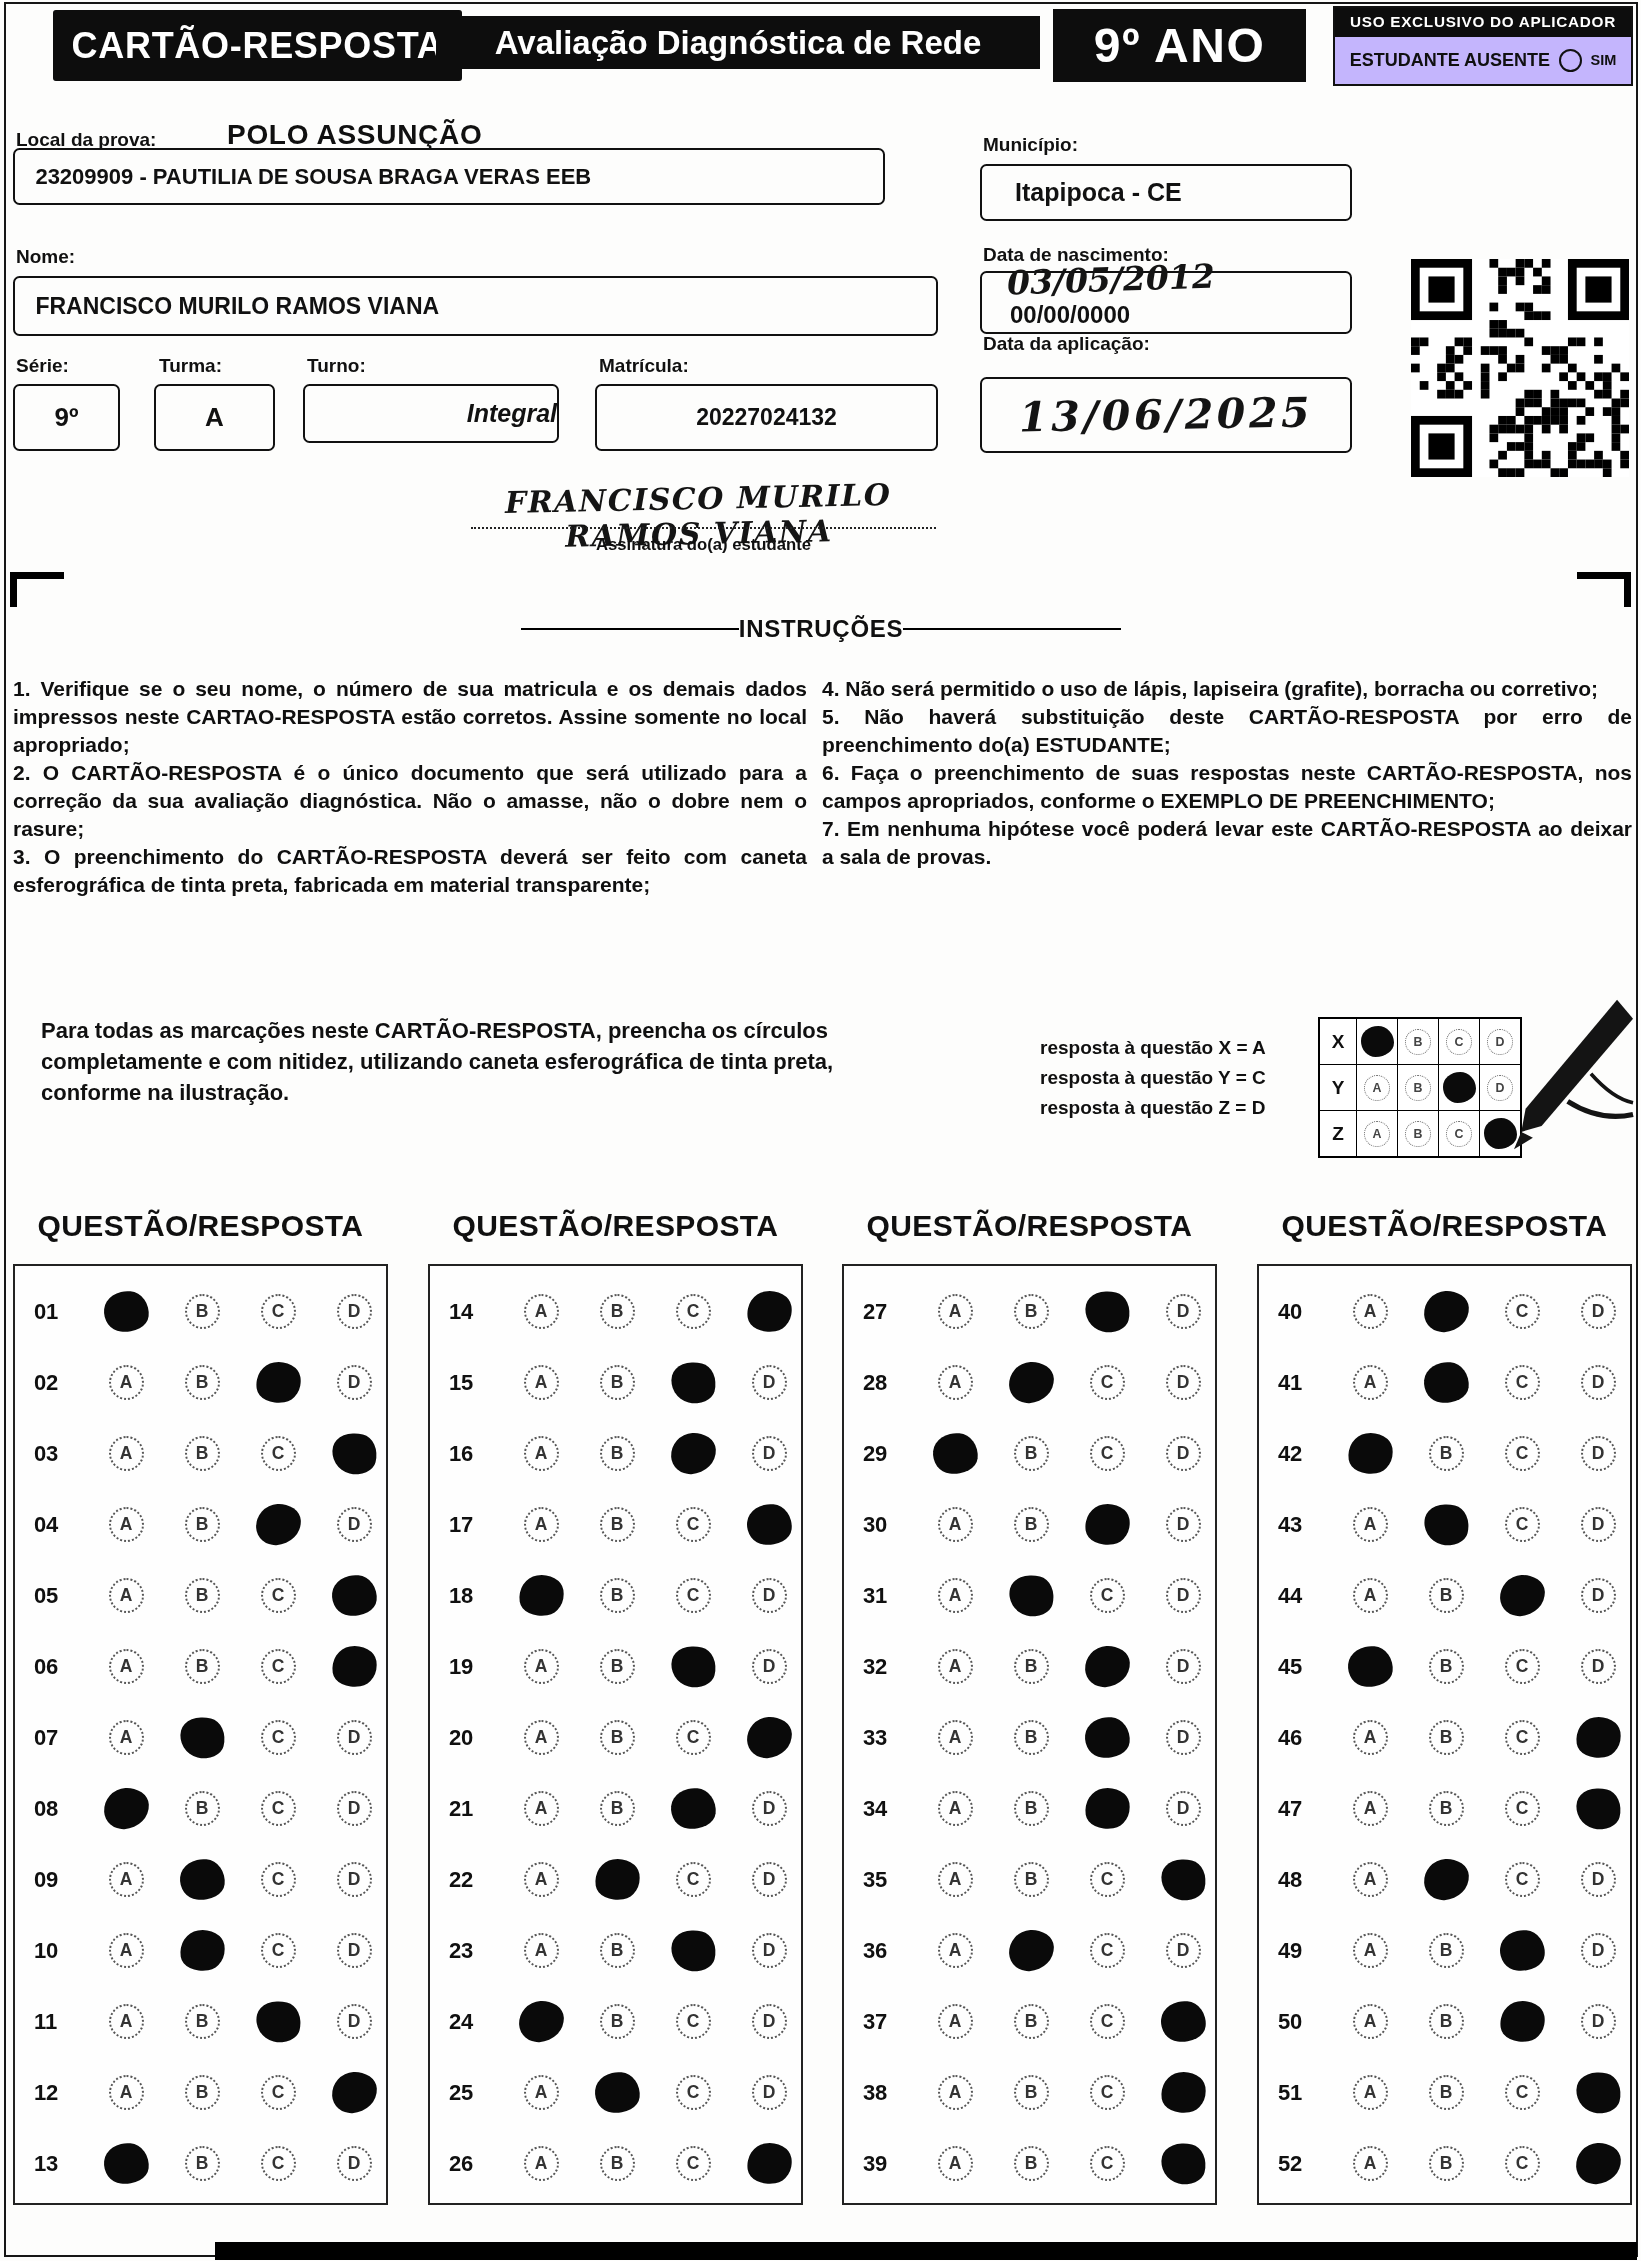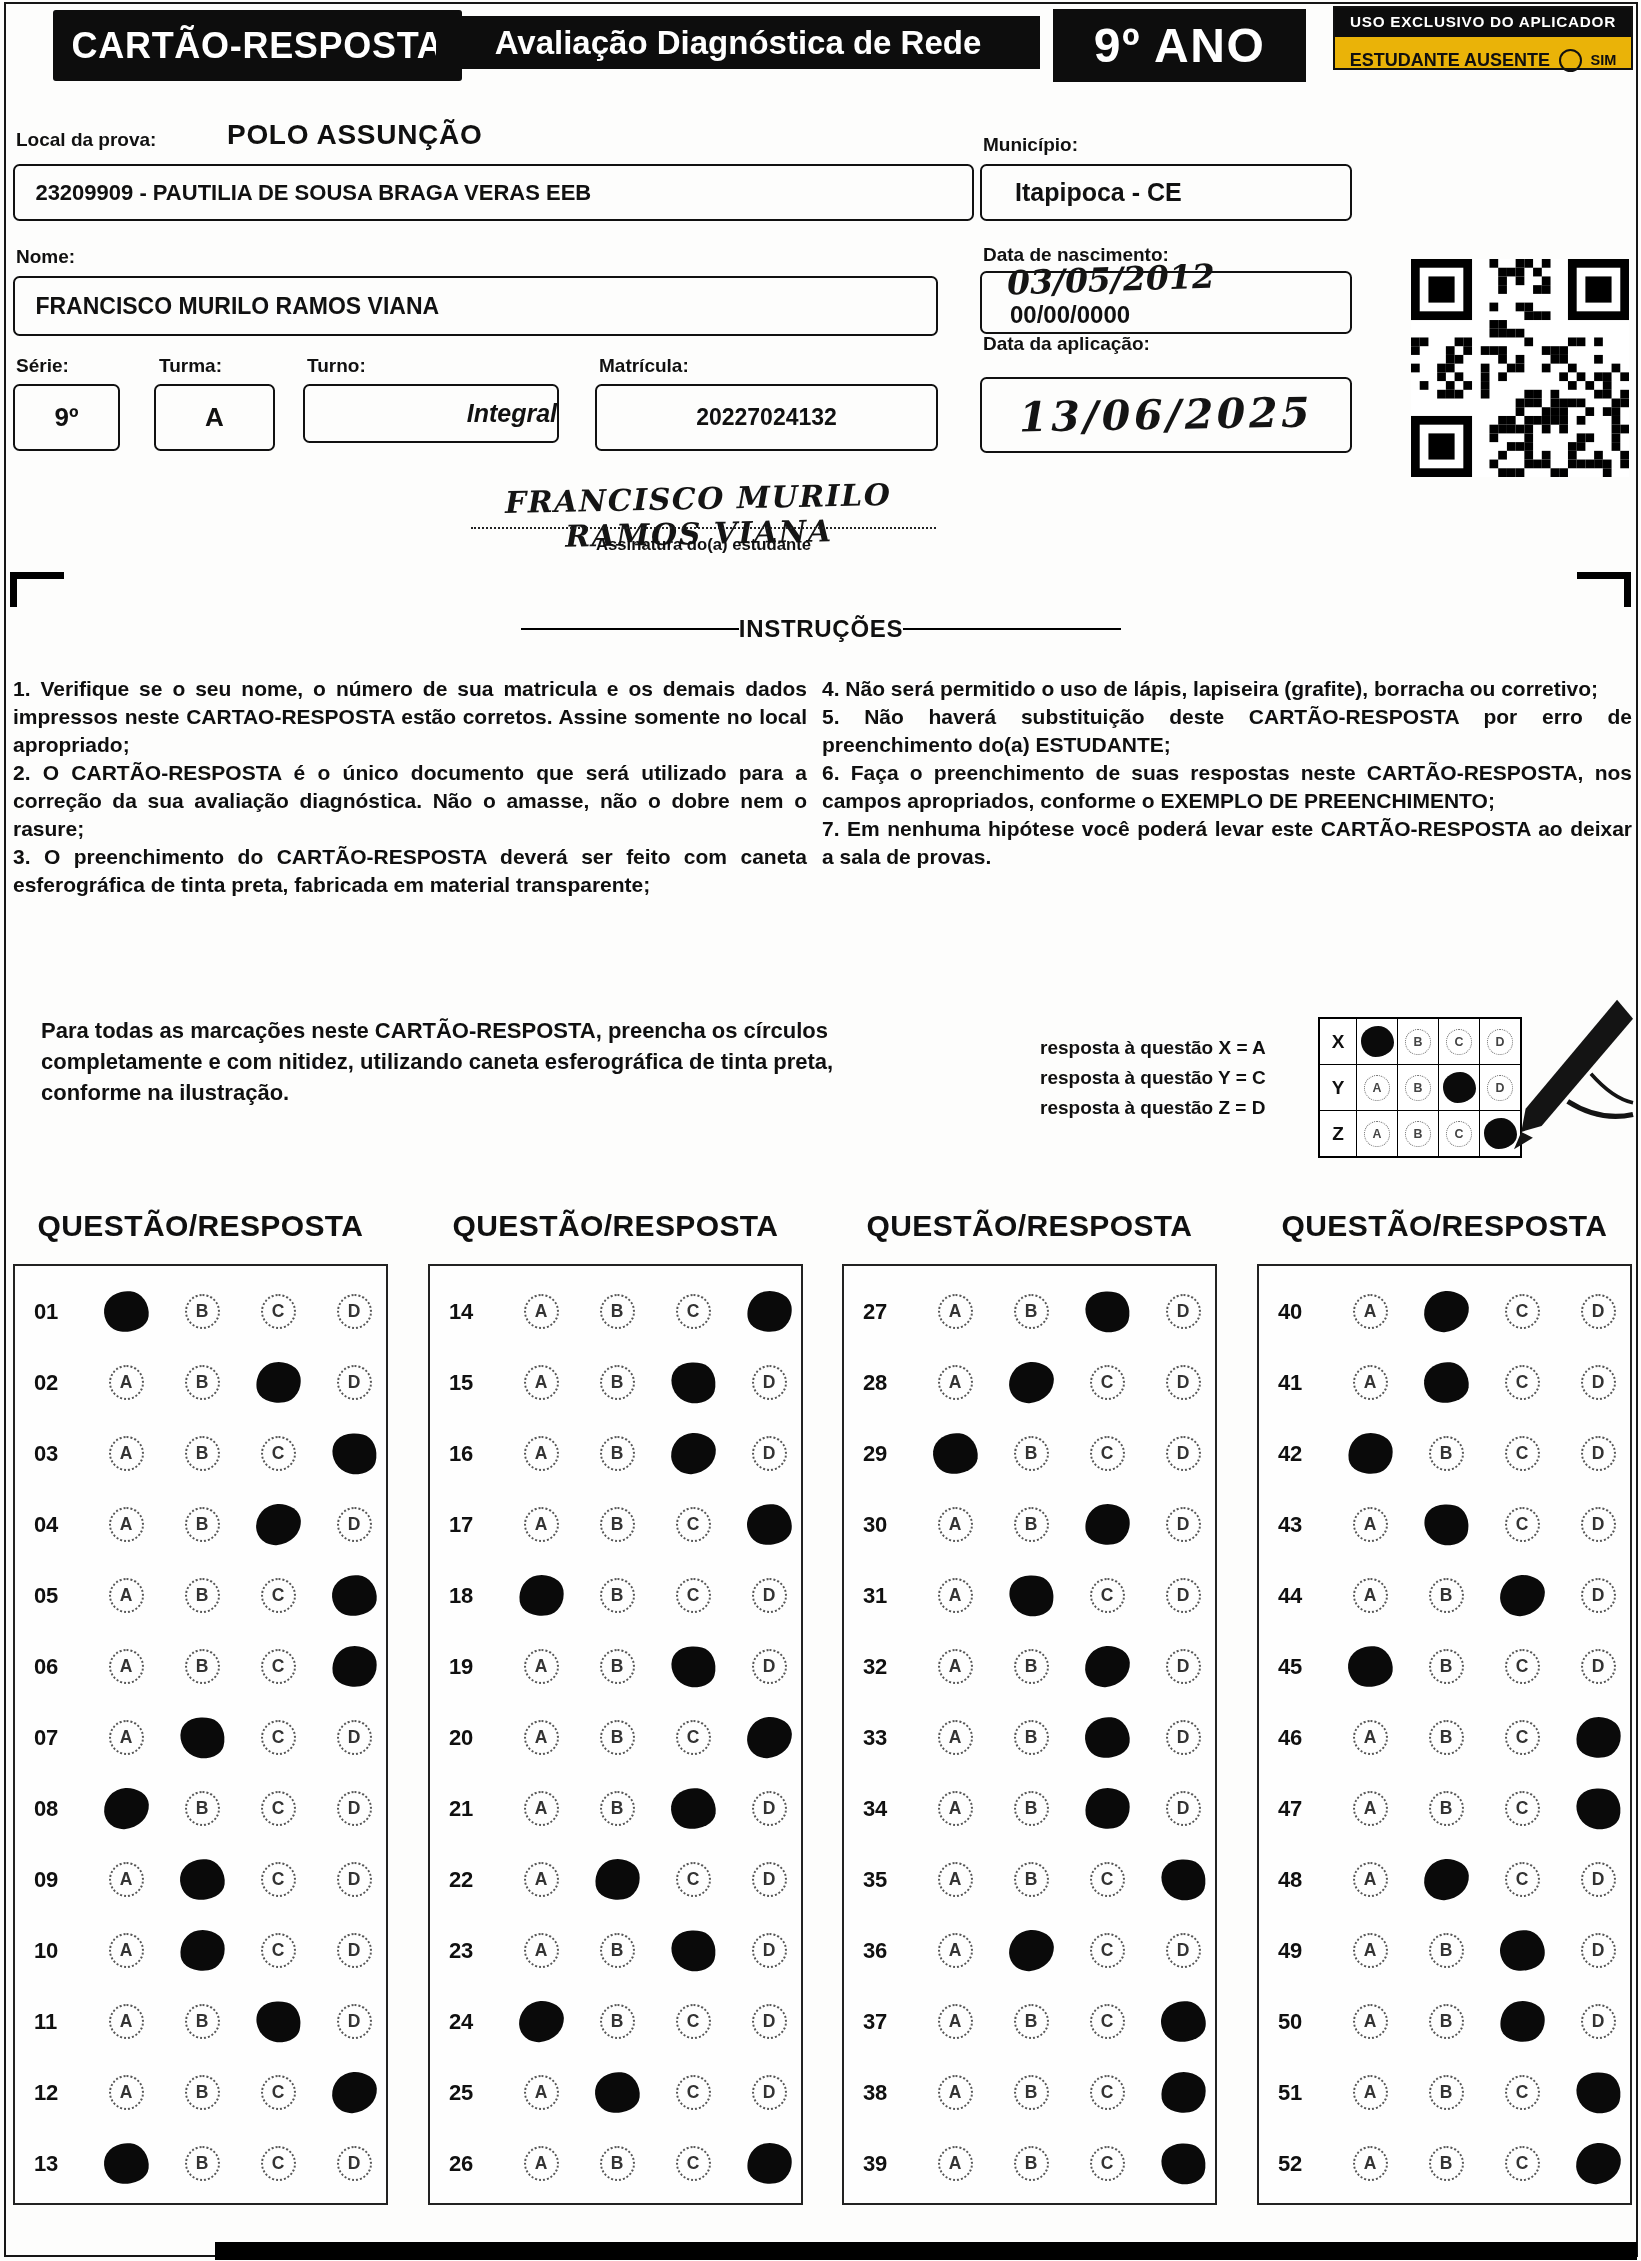--- a/index.html
+++ b/index.html
@@ -9,32 +9,32 @@
     background:#fdfdfc; color:#101010;
     font-family:"Liberation Sans", sans-serif; overflow:hidden;
   }
   .outer-border{position:absolute;left:4.4px;top:1.5px;right:4.4px;bottom:4.4px;border:2.2px solid #161616;pointer-events:none;}
 
   .blackbox{position:absolute;background:#0d0d0d;color:#fff;display:flex;align-items:center;justify-content:center;font-weight:bold;}
   #card-title{left:13px;top:10.2px;width:409px;height:71px;font-size:36px;border-radius:2.9px;letter-spacing:0.7px;margin-left:40px;}
   #exam-title{left:436px;top:16px;width:604px;height:53px;font-size:33px;}
   #grade{left:1053px;top:8.7px;width:253px;height:73px;font-size:48px;font-weight:900;letter-spacing:1.5px;}
 
-  .applicator{position:absolute;left:1333px;top:5.8px;width:300px;height:64px;border:2.2px solid #111;background:#eab308;}
+  .applicator{position:absolute;left:1333px;top:5.8px;width:300px;height:80px;border:2.2px solid #111;background:#c4b5fd;}
   .applicator .bar{height:29px;background:#0d0d0d;color:#fff;font-size:15.3px;font-weight:bold;display:flex;align-items:center;justify-content:center;letter-spacing:0.7px;}
   .applicator .row{height:47px;display:flex;align-items:center;justify-content:center;gap:8.7px;font-weight:bold;}
   .applicator .lbl{font-size:18px;}
   .circle{width:23px;height:23px;border:2.2px solid #111;border-radius:50%;}
   .applicator .sim{font-size:14.5px;}
 
   .field-label{position:absolute;font-size:19px;font-weight:bold;color:#111;}
   .fbox{position:absolute;border:2.9px solid #111;border-radius:6.5px;display:flex;align-items:center;font-weight:bold;color:#111;}
   #local-value{position:absolute;left:227px;top:119px;font-size:28px;font-weight:bold;letter-spacing:0.7px;}
 
-  #school-box{left:13px;top:164px;width:961px;height:57px;padding-left:20.4px;font-size:22px;}
+  #school-box{left:13px;top:148px;width:872px;height:57px;padding-left:20.4px;font-size:22px;}
   #municipio-box{left:980px;top:164px;width:372px;height:57px;padding-left:33px;font-size:25px;}
   #nome-box{left:13px;top:276px;width:925px;height:60px;padding-left:20.4px;font-size:23px;}
   #nasc-box{left:980px;top:271px;width:372px;height:63px;position:absolute;}
   #serie-box{left:13px;top:384px;width:107px;height:67px;justify-content:center;font-size:26px;}
   #turma-box{left:154px;top:384px;width:121px;height:67px;justify-content:center;font-size:26px;}
   #turno-box{left:303px;top:384px;width:256px;height:59px;justify-content:flex-end;font-size:25px;font-style:italic;}
   #matricula-box{left:595px;top:384px;width:343px;height:67px;justify-content:center;font-size:23px;}
   #aplicacao-box{left:980px;top:377px;width:372px;height:76px;justify-content:center;}
 
   .handwritten{font-family:"DejaVu Serif", serif;font-style:italic;font-weight:bold;color:#141414;}

